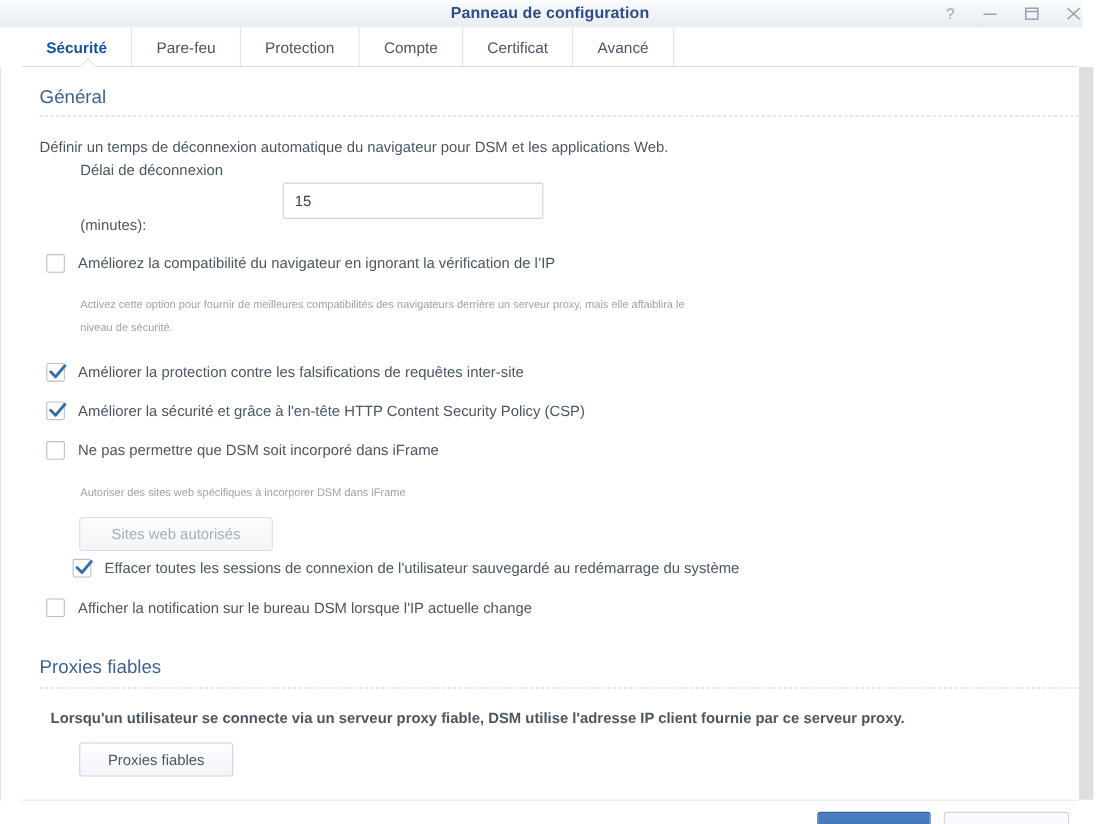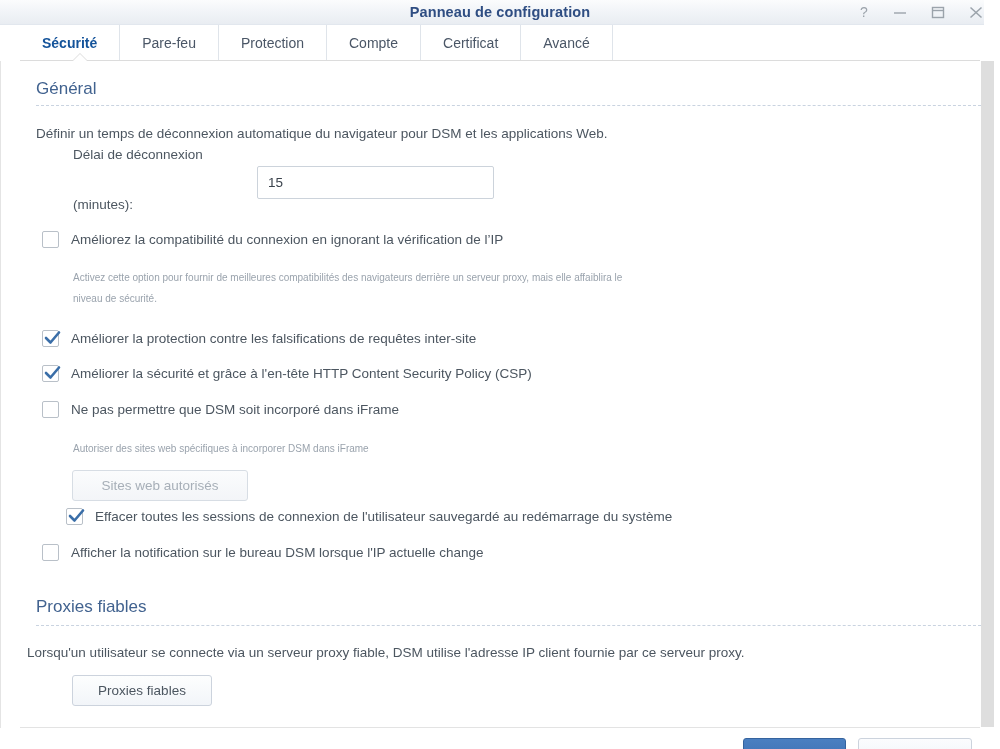--- a/index.html
+++ b/index.html
@@ -357,21 +357,21 @@
 
     <div class="body-text" style="left:35px; top:65px;">Définir un temps de déconnexion automatique du navigateur pour DSM et les applications Web.</div>
 
     <div class="field-label" style="left:72px; top:86px;">Délai de déconnexion</div>
     <div class="field-label" style="left:72px; top:136px;">(minutes):</div>
 
     <input class="text-input" style="left: 256px; top: 105px; width: 237px; height: 33px;" type="text" value="15">
 
     <div class="cb-row" style="left:41px; top:170px;">
       <span class="cb-box"></span>
-      <span class="cb-label">Améliorez la compatibilité du connexion en ignorant la vérification de l’IP</span>
+      <span class="cb-label">Améliorez la compatibilité du navigateur en ignorant la vérification de l’IP</span>
     </div>
 
     <div class="muted-text" style="left:72px; top:206px; width:910px;">Activez cette option pour fournir de meilleures compatibilités des navigateurs derrière un serveur proxy, mais elle affaiblira le</div>
     <div class="muted-text" style="left:72px; top:227px; width:910px;">niveau de sécurité.</div>
 
     <div class="cb-row" style="left:41px; top:269px;">
       <span class="cb-box">
         <svg width="21" height="21" viewBox="0 0 21 21">
           <path d="M4 11 L8.5 15.5 L17 5.5" fill="none" stroke="#3a6ea8" stroke-width="2.6" stroke-linecap="round" stroke-linejoin="round"></path>
         </svg>
@@ -407,21 +407,21 @@
     </div>
 
     <div class="cb-row" style="left:41px; top:483px;">
       <span class="cb-box"></span>
       <span class="cb-label">Afficher la notification sur le bureau DSM lorsque l'IP actuelle change</span>
     </div>
 
     <div class="section-title" style="left:35px; top:536px;">Proxies fiables</div>
     <div class="section-rule" style="left:35px; top:564px; width:945px;"></div>
 
-    <div class="body-text" style="left:26px; top:584px;">Lorsqu'un utilisateur se connecte via un serveur proxy fiable, DSM utilise l'adresse IP client fournie par ce serveur proxy.</div>
+    <div class="body-text" style="left:45px; top:584px;font-weight:bold;">Lorsqu'un utilisateur se connecte via un serveur proxy fiable, DSM utilise l'adresse IP client fournie par ce serveur proxy.</div>
 
     <div class="btn" style="left:71px; top:614px; width:140px; height:31px;">Proxies fiables</div>
 
   </div>
 
   <div id="scroll-track"></div>
 
   <div id="footer-rule"></div>
   <div id="footer">
     <div class="footer-btn" id="btn-primary"></div>

